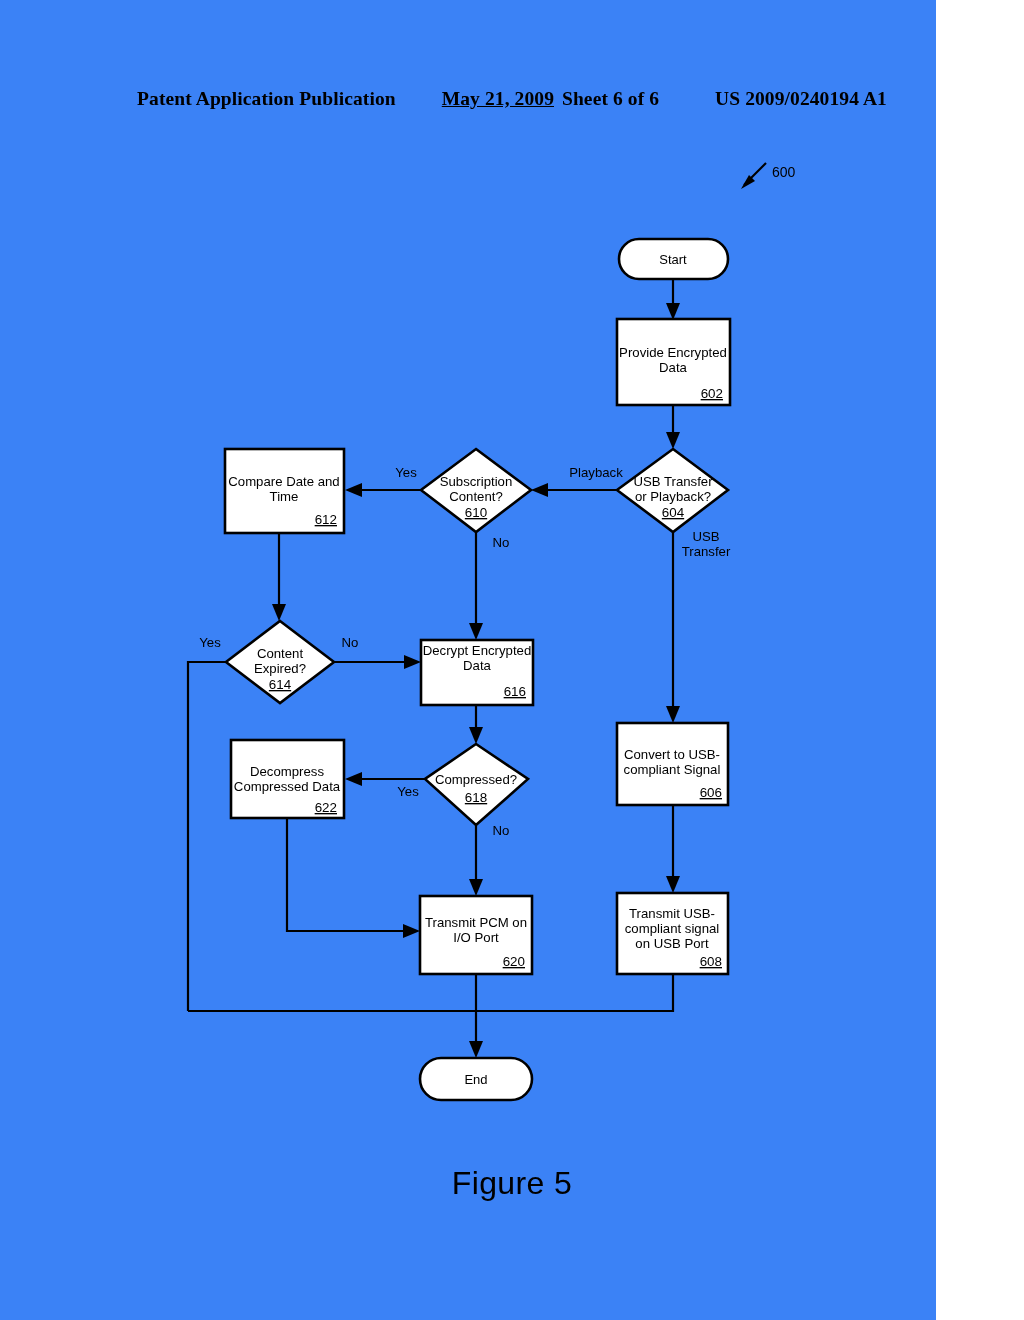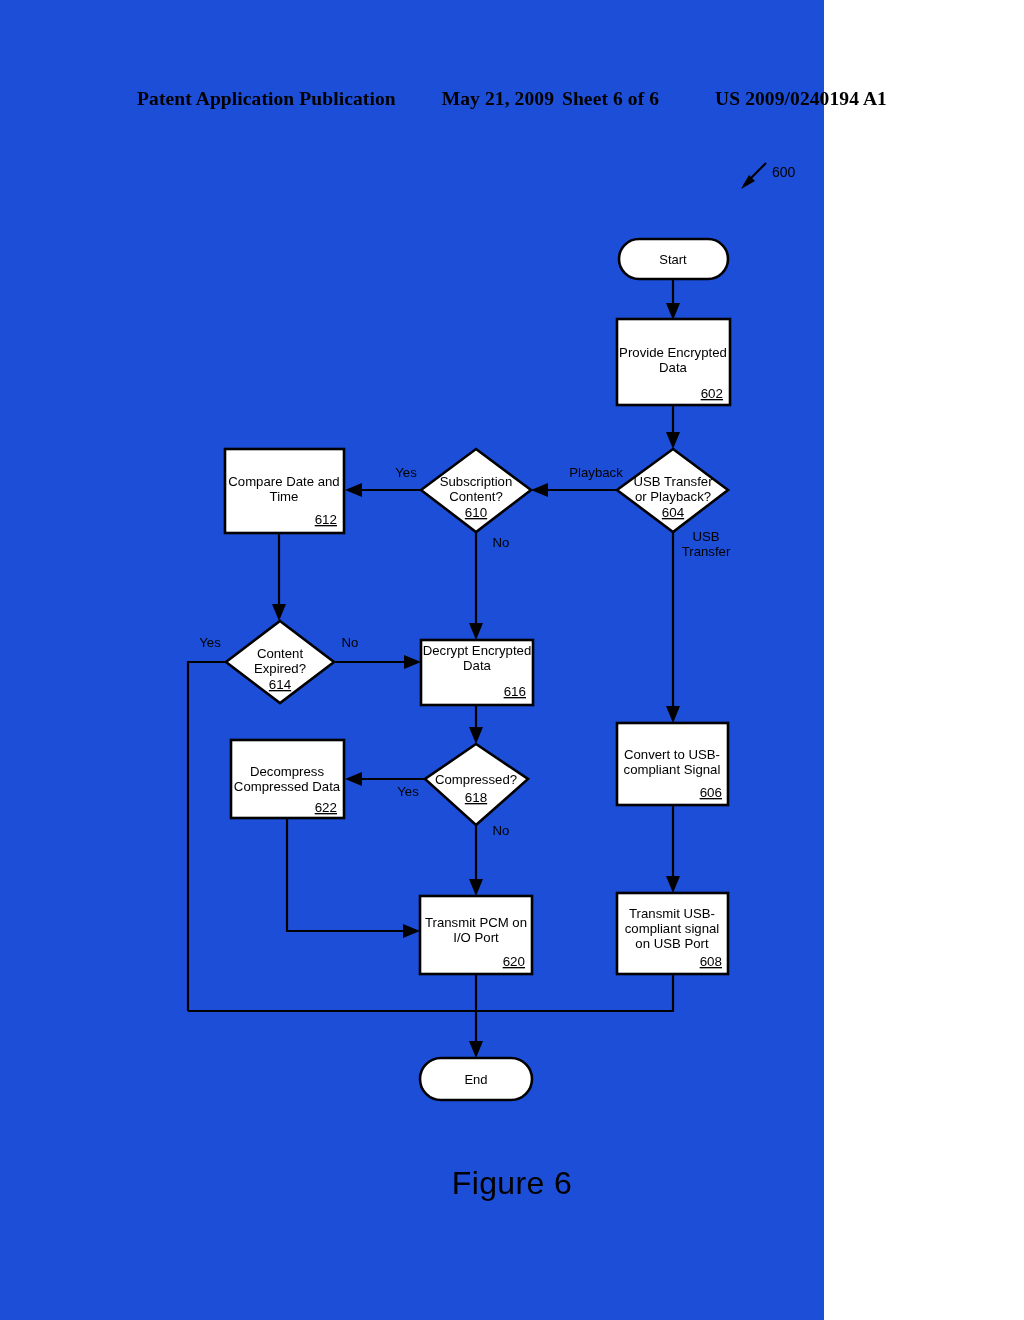--- a/index.html
+++ b/index.html
@@ -6,40 +6,40 @@
   body{
     width:1024px;height:1320px;
     font-family:"Liberation Sans", sans-serif;
     color:#000;
     position:relative;
     overflow:hidden;
   }
   .page{
     position:absolute;
     left:0;top:0;
-    width:824px;height:1320px;
-    background:#1d4ed8;
+    width:936px;height:1320px;
+    background:#3b82f6;
   }
   
   .header{
     position:absolute;
     left:0;top:88px;
     width:1024px;
     display:flex;
     justify-content:center;
     align-items:baseline;
     font-family:"Liberation Serif", serif;
     font-weight:bold;
     font-size:19.5px;
     letter-spacing:.1px;
     white-space:nowrap;
   }
   .header .hx{display:inline-block;}
   .h-pub{margin-right:46px;}
-  .h-date{margin-right:8px;}
+  .h-date{margin-right:8px;text-decoration:underline;}
   .h-sheet{margin-right:56px;}
   .h-num{}
 
   
   .figcaption{
     position:absolute;
     left:0;top:1165px;
     width:1024px;
     text-align:center;
     font-family:"Liberation Sans", sans-serif;
@@ -246,15 +246,15 @@
       <text class="edge-label" x="406" y="477" text-anchor="middle">Yes</text>
       <text class="edge-label" x="501" y="547" text-anchor="middle">No</text>
       <text class="edge-label" x="210" y="647" text-anchor="middle">Yes</text>
       <text class="edge-label" x="350" y="647" text-anchor="middle">No</text>
       <text class="edge-label" x="408" y="796" text-anchor="middle">Yes</text>
       <text class="edge-label" x="501" y="835" text-anchor="middle">No</text>
     </g>
 
   </svg>
 
-  <div class="figcaption">Figure 6</div>
+  <div class="figcaption">Figure 5</div>
 
 </div>
 
 </body></html>

